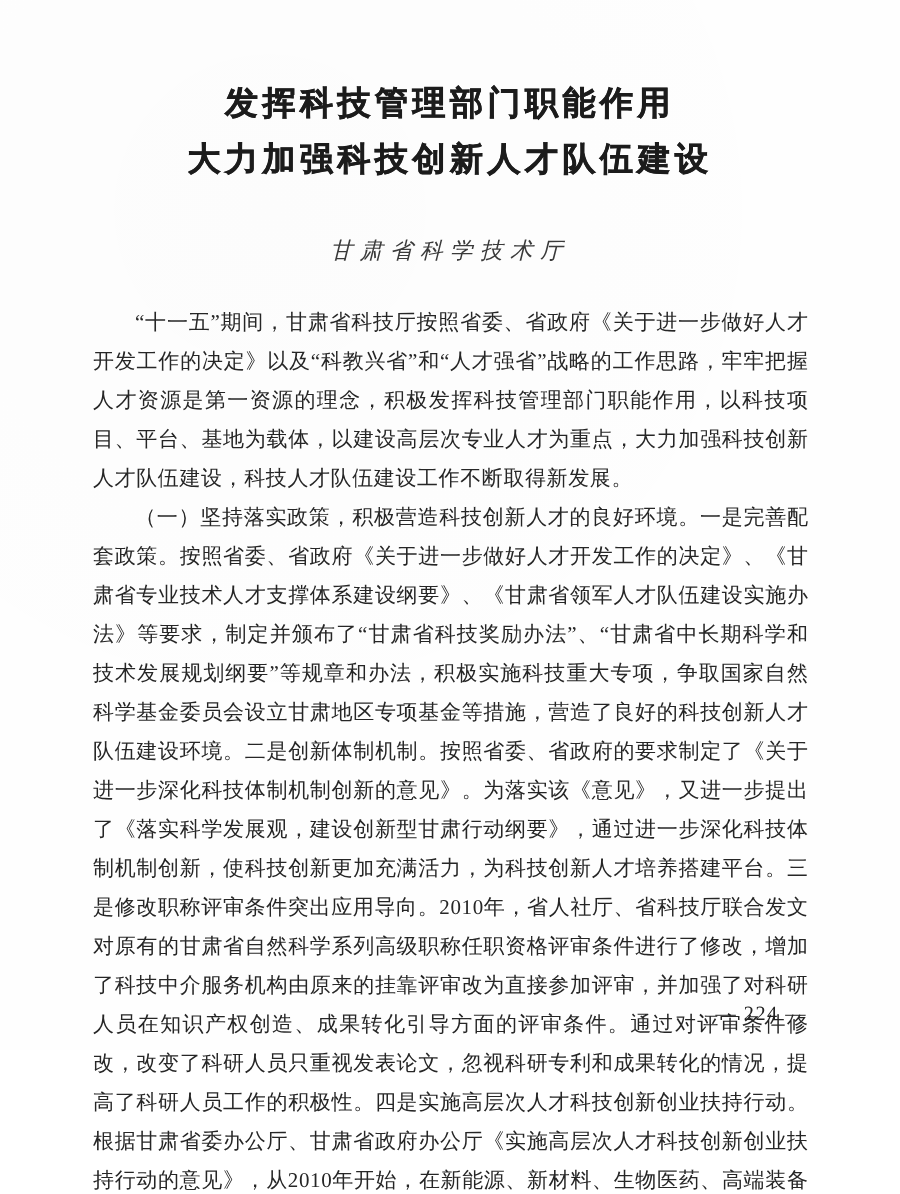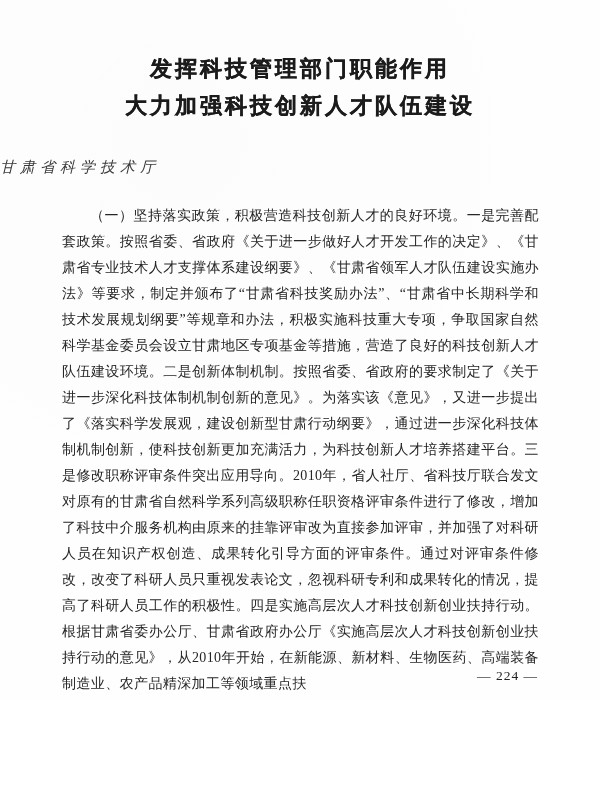--- a/index.html
+++ b/index.html
@@ -28,21 +28,21 @@
   .title-line {
     font-size: 22px;
     font-weight: bold;
     letter-spacing: 3px;
     line-height: 37px;
     color: #1c1c1c;
     -webkit-text-stroke: 0.3px #1c1c1c;
   }
   .author-line {
     margin-top: 34px;
-    text-align: left;
+    text-align: center;
     font-size: 15px;
     font-style: italic;
     letter-spacing: 5px;
     color: #3a3a3a;
     font-family: "DejaVu Serif", "Liberation Serif", serif;
   }
   .body-block {
     margin-top: 26px;
     padding: 0 61px 0 62px;
     font-size: 14px;
@@ -78,18 +78,19 @@
 <div class="page">
 
   <div class="title-block">
     <div class="title-line">发挥科技管理部门职能作用</div>
     <div class="title-line">大力加强科技创新人才队伍建设</div>
   </div>
 
   <div class="author-line">甘肃省科学技术厅</div>
 
   <div class="body-block">
+    <p class="para">“十一五”期间，甘肃省科技厅按照省委、省政府《关于进一步做好人才开发工作的决定》以及“科教兴省”和“人才强省”战略的工作思路，牢牢把握人才资源是第一资源的理念，积极发挥科技管理部门职能作用，以科技项目、平台、基地为载体，以建设高层次专业人才为重点，大力加强科技创新人才队伍建设，科技人才队伍建设工作不断取得新发展。</p>
     <p class="para">（一）坚持落实政策，积极营造科技创新人才的良好环境。一是完善配套政策。按照省委、省政府《关于进一步做好人才开发工作的决定》、《甘肃省专业技术人才支撑体系建设纲要》、《甘肃省领军人才队伍建设实施办法》等要求，制定并颁布了“甘肃省科技奖励办法”、“甘肃省中长期科学和技术发展规划纲要”等规章和办法，积极实施科技重大专项，争取国家自然科学基金委员会设立甘肃地区专项基金等措施，营造了良好的科技创新人才队伍建设环境。二是创新体制机制。按照省委、省政府的要求制定了《关于进一步深化科技体制机制创新的意见》。为落实该《意见》，又进一步提出了《落实科学发展观，建设创新型甘肃行动纲要》，通过进一步深化科技体制机制创新，使科技创新更加充满活力，为科技创新人才培养搭建平台。三是修改职称评审条件突出应用导向。2010年，省人社厅、省科技厅联合发文对原有的甘肃省自然科学系列高级职称任职资格评审条件进行了修改，增加了科技中介服务机构由原来的挂靠评审改为直接参加评审，并加强了对科研人员在知识产权创造、成果转化引导方面的评审条件。通过对评审条件修改，改变了科研人员只重视发表论文，忽视科研专利和成果转化的情况，提高了科研人员工作的积极性。四是实施高层次人才科技创新创业扶持行动。根据甘肃省委办公厅、甘肃省政府办公厅《实施高层次人才科技创新创业扶持行动的意见》，从2010年开始，在新能源、新材料、生物医药、高端装备制造业、农产品精深加工等领域重点扶</p>
   </div>
 
   <div class="page-number">— 224 —</div>
 
 </div>
 
 </body></html>

